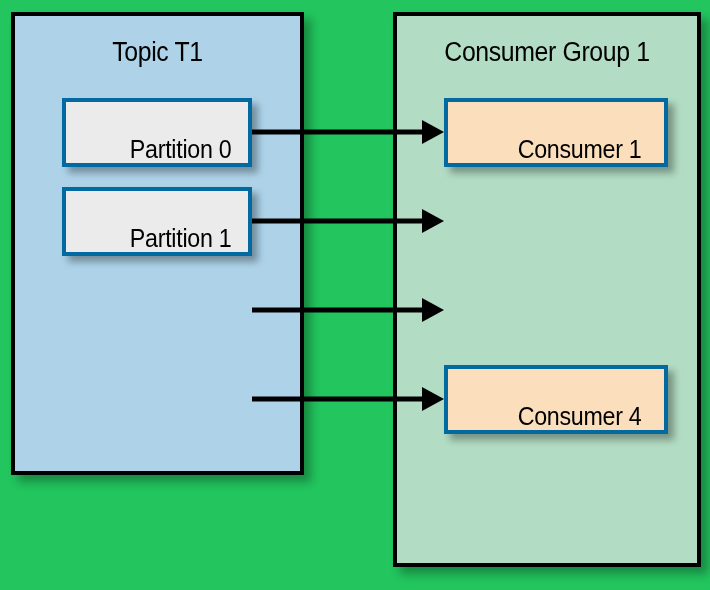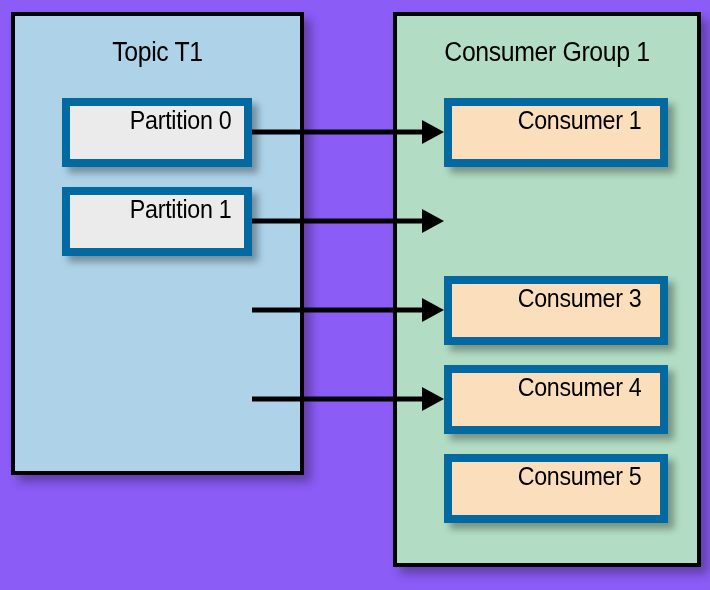--- a/index.html
+++ b/index.html
@@ -8,21 +8,21 @@
     padding: 0;
     background: #ffffff;
   }
   body {
     font-family: "Liberation Sans", "DejaVu Sans", sans-serif;
   }
   #diagram {
     position: relative;
     width: 710px;
     height: 590px;
-    background: #8b5cf6;
+    background: #22c55e;
     overflow: hidden;
   }
 
   
   .panel {
     position: absolute;
     border: 4px solid #000000;
     box-sizing: border-box;
     box-shadow: 7px 7px 9px rgba(0,0,0,0.30);
   }
@@ -52,25 +52,25 @@
     color: #000000;
     letter-spacing: -0.4px;
     white-space: nowrap;
     font-stretch: condensed;
     transform: scaleX(0.92);
   }
 
   
   .node {
     position: absolute;
-    border: 8px solid #0369a1;
+    border: 4px solid #0369a1;
     box-sizing: border-box;
     box-shadow: 6px 6px 7px rgba(0,0,0,0.33);
     display: flex;
-    align-items: flex-start;
+    align-items: flex-end;
     justify-content: center;
     font-size: 25px;
     line-height: 28px;
     color: #000000;
     white-space: nowrap;
     letter-spacing: -0.3px;
     padding-left: 48px;
   }
   .node > span {
     display: block;
@@ -115,28 +115,22 @@
     <span>Partition 1</span>
   </div>
 
   <div class="panel" id="consumer-group-panel">
     <div class="panel-title">Consumer Group 1</div>
   </div>
 
   <div class="node consumer-node" style="top:98px">
     <span>Consumer 1</span>
   </div>
-  <div class="node consumer-node" style="top:276px">
-    <span>Consumer 3</span>
-  </div>
   <div class="node consumer-node" style="top:365px">
     <span>Consumer 4</span>
-  </div>
-  <div class="node consumer-node" style="top:454px">
-    <span>Consumer 5</span>
   </div>
 
   <svg id="arrow-layer" viewBox="0 0 710 590">
     <g id="arrow-group" fill="#000000" stroke="#000000">
         <line x1="252" y1="132" x2="424" y2="132" stroke="#000000" stroke-width="5"></line>
         <polygon points="444,132 422,120 422,144" fill="#000000" stroke="none"></polygon>
         <line x1="252" y1="221" x2="424" y2="221" stroke="#000000" stroke-width="5"></line>
         <polygon points="444,221 422,209 422,233" fill="#000000" stroke="none"></polygon>
         <line x1="252" y1="310" x2="424" y2="310" stroke="#000000" stroke-width="5"></line>
         <polygon points="444,310 422,298 422,322" fill="#000000" stroke="none"></polygon>

